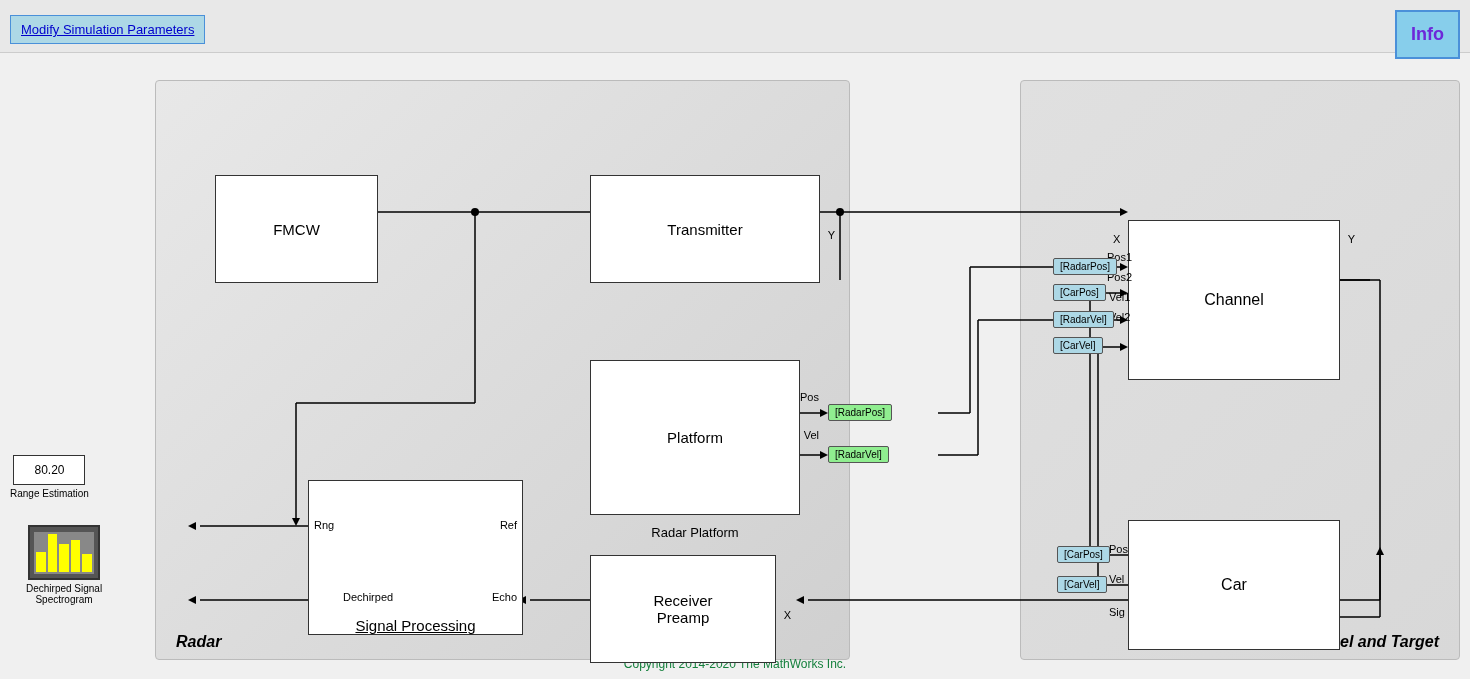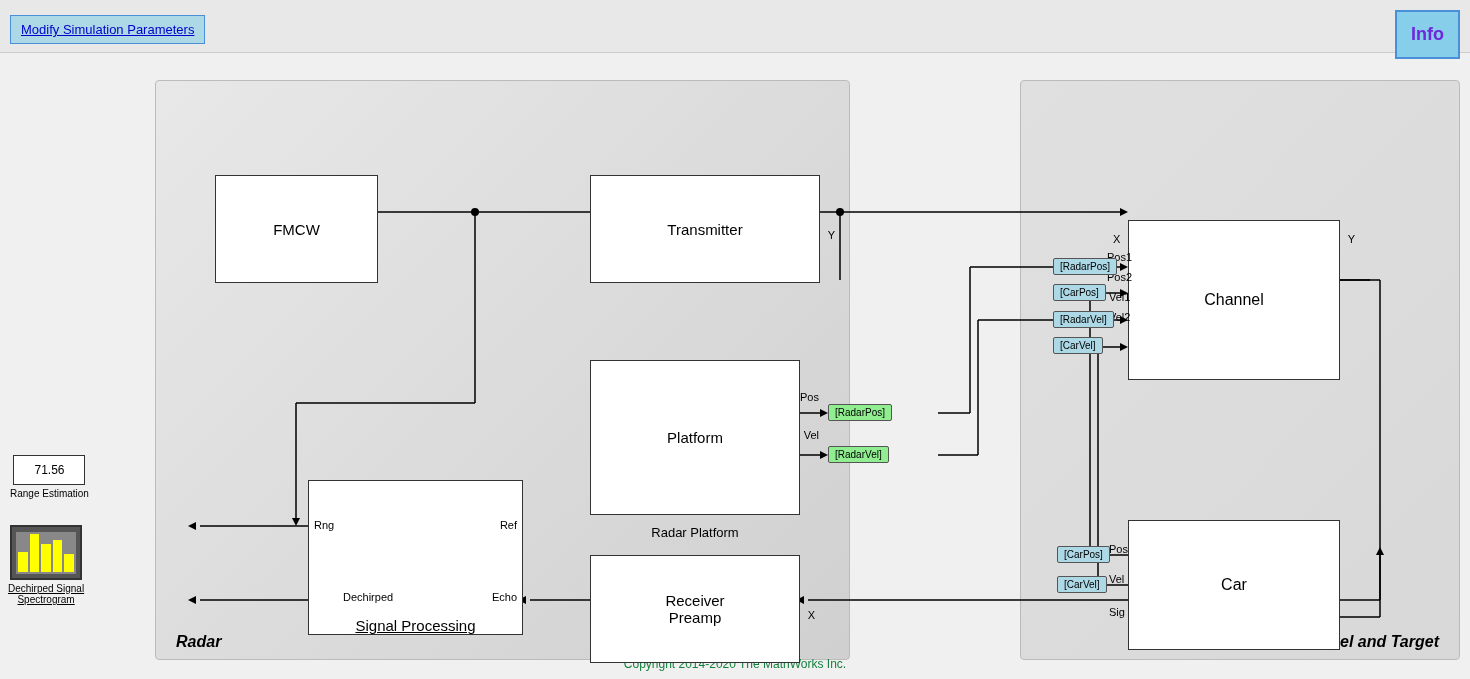--- a/index.html
+++ b/index.html
@@ -348,21 +348,21 @@
   <div style="position:absolute; left:590px; top:460px; width:210px; text-align:center; font-size:13px;">Radar Platform</div>
 
   <div class="block" style="left:308px; top:415px; width:215px; height:155px; flex-direction:column; justify-content:flex-end; padding-top:12px;text-decoration:underline;">
     <span>Signal Processing</span>
     <span class="port-label" style="left:5px; top:38px;">Rng</span>
     <span class="port-label" style="right:5px; top:38px;">Ref</span>
     <span class="port-label" style="left:2px; top:110px;padding-left:32px;">Dechirped</span>
     <span class="port-label" style="right:5px; top:110px;">Echo</span>
   </div>
 
-  <div class="block" style="left:590px; top:490px; width:210px; height:108px;">
+  <div class="block" style="left:590px; top:490px; width:186px; height:108px;">
     <span style="white-space:pre-line; text-align:center;">Receiver
 Preamp</span>
     <span class="port-label" style="right:-16px; top:50%;">X</span>
   </div>
 
   <div class="block" style="left:1128px; top:455px; width:212px; height:130px;">
     <span style="font-size:16px;">Car</span>
     <span class="port-label" style="left:-20px; top:22px;">Pos</span>
     <span class="port-label" style="left:-20px; top:52px;">Vel</span>
     <span class="port-label" style="left:-20px; top:85px;">Sig</span>
@@ -381,25 +381,25 @@
   <div class="signal-tag signal-tag-blue" style="left:1053px; top:272px;">[CarVel]</div>
 
   <div class="signal-tag signal-tag-blue" style="left:1057px; top:481px;">[CarPos]</div>
 
   <div class="signal-tag signal-tag-blue" style="left:1057px; top:511px;">[CarVel]</div>
 
   <div id="left-sidebar">
 
 
     <div class="range-widget" style="position:absolute; left:10px; top:390px;">
-      <div class="range-display">71.56</div>
+      <div class="range-display">80.20</div>
       <div class="range-label">Range Estimation</div>
     </div>
 
-    <div class="scope-widget" style="position:absolute; left:8px; top:460px;text-decoration:underline;">
+    <div class="scope-widget" style="position:absolute; left:26px; top:460px;">
       <div class="scope-box">
         <div class="scope-screen">
           <div class="scope-bars">
             <div class="scope-bar" style="height:20px;"></div>
             <div class="scope-bar" style="height:38px;"></div>
             <div class="scope-bar" style="height:28px;"></div>
             <div class="scope-bar" style="height:32px;"></div>
             <div class="scope-bar" style="height:18px;"></div>
           </div>
         </div>

